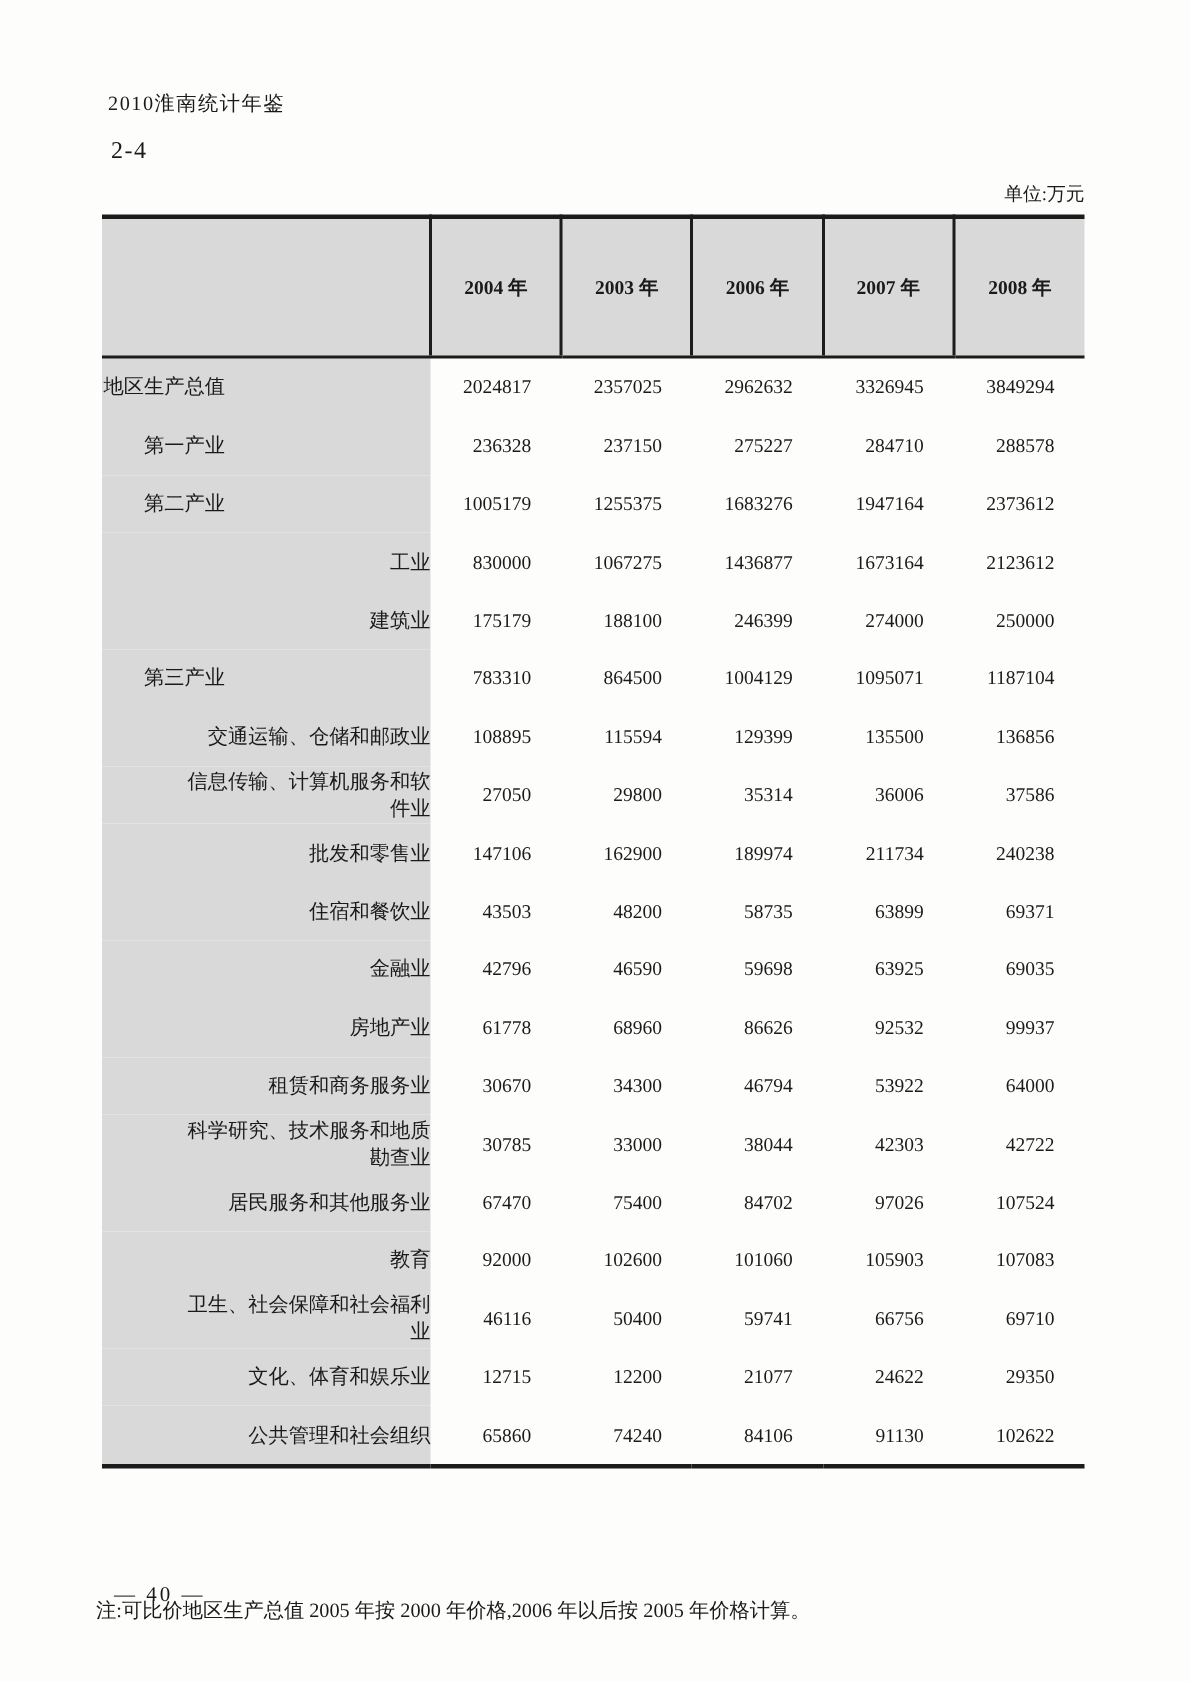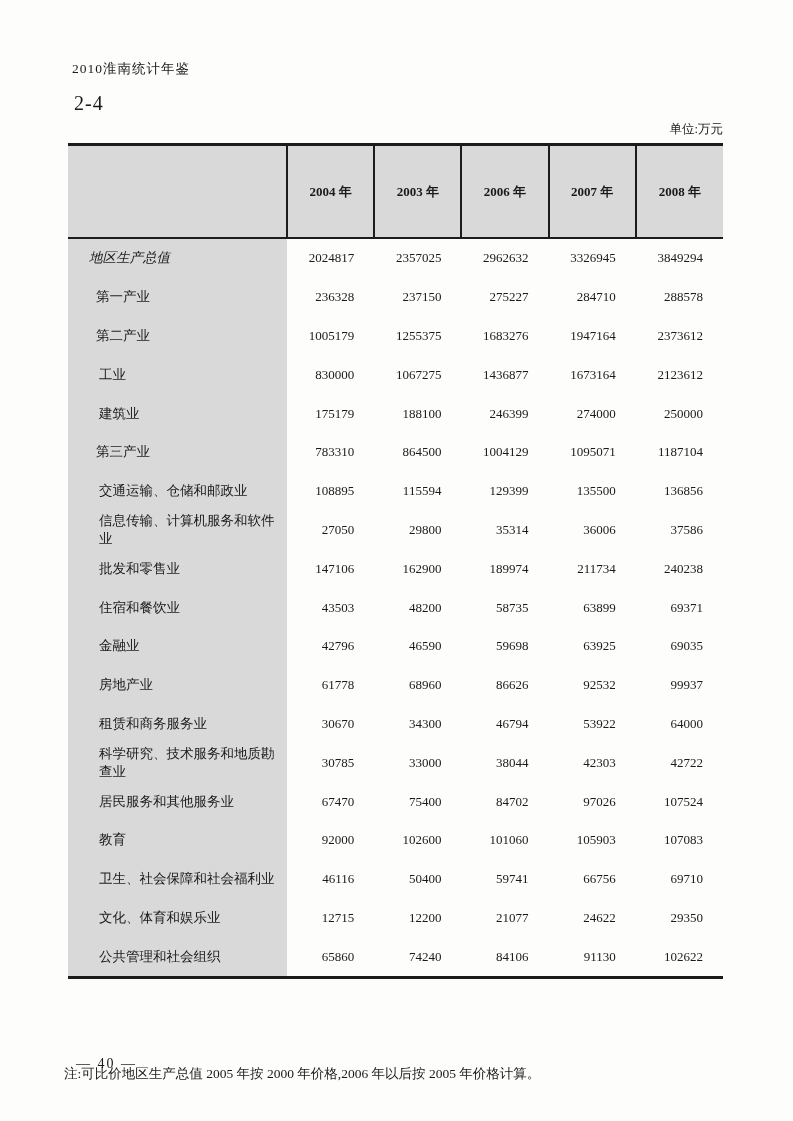--- a/index.html
+++ b/index.html
@@ -7,21 +7,21 @@
     width:793px;height:1121px;position:relative;overflow:hidden;
     background:#fdfdfc;color:#1a1a1a;
     font-family:"Liberation Serif","DejaVu Serif",serif;
   }
   .running-head{
     position:absolute;top:60px;left:72px;
     font-size:13.5px;letter-spacing:1px;
   }
   .title-band{position:absolute;top:90px;left:68px;width:655px;height:30px;}
   .table-no{
-    position:absolute;left:6px;top:2px;font-size:20px;letter-spacing:1px;
+    position:absolute;left:6px;top:2px;font-size:16px;letter-spacing:1px;
   }
   .doc-title{
     display:block;text-align:center;font-size:20px;font-weight:bold;
     padding-left:30px;letter-spacing:1px;
   }
   .unit-label{
     position:absolute;top:121px;left:68px;width:655px;
     text-align:right;font-size:12.5px;
   }
   table.gdp{
@@ -36,23 +36,23 @@
     border-bottom:2.5px solid #1c1c1c;text-align:center;vertical-align:middle;
     padding:0;
   }
   table.gdp thead th + th{border-left:2px solid #1c1c1c;}
   table.gdp tbody td{
     height:38.8px;font-size:13px;vertical-align:middle;padding:0;
   }
   table.gdp tbody td.label{
     background:#d9d9d9;font-size:13.5px;
   }
-  table.gdp tbody td.indent-0{padding-left:21px;font-style:italic;}
+  table.gdp tbody td.indent-0{padding-left:1px;}
   table.gdp tbody td.indent-1{padding-left:28px;}
-  table.gdp tbody td.indent-2{padding-left:31px;}
+  table.gdp tbody td.indent-2{padding-left:54px;text-align:right;}
   table.gdp tbody td.value{
     text-align:right;padding-right:20px;
     font-family:"Liberation Serif","DejaVu Serif",serif;
   }
   .note{
     position:absolute;top:1028px;left:64px;width:680px;font-size:13.5px;margin-top:37px;
   }
   .page-number{
     position:absolute;top:1056px;left:76px;font-size:14px;letter-spacing:2px;
   }

